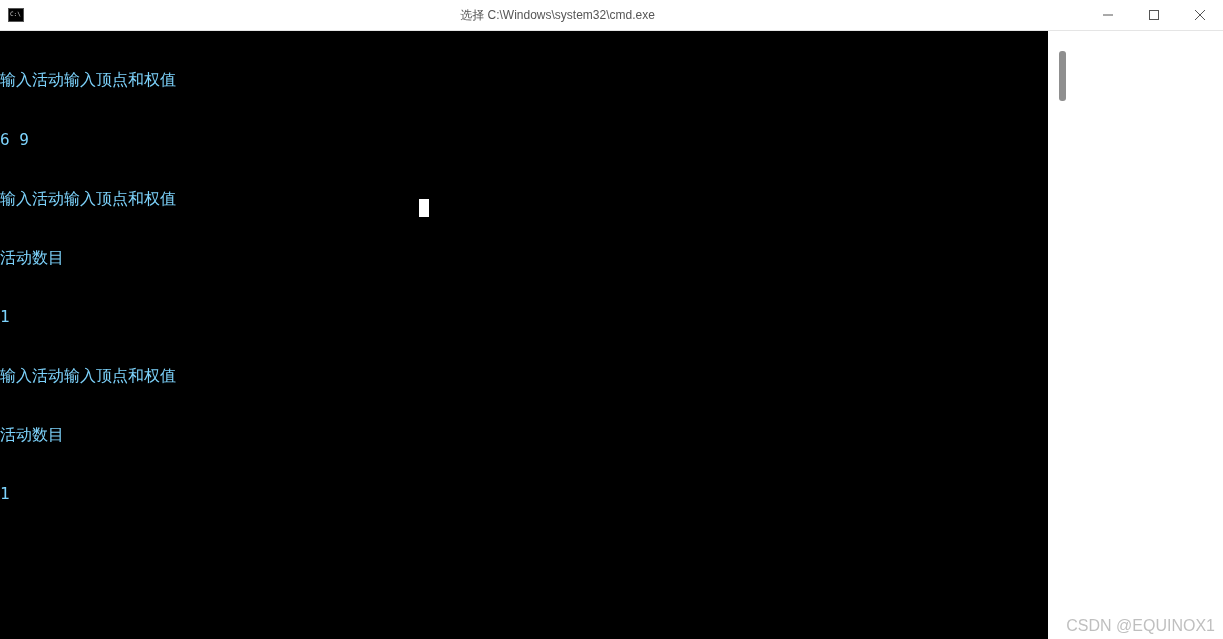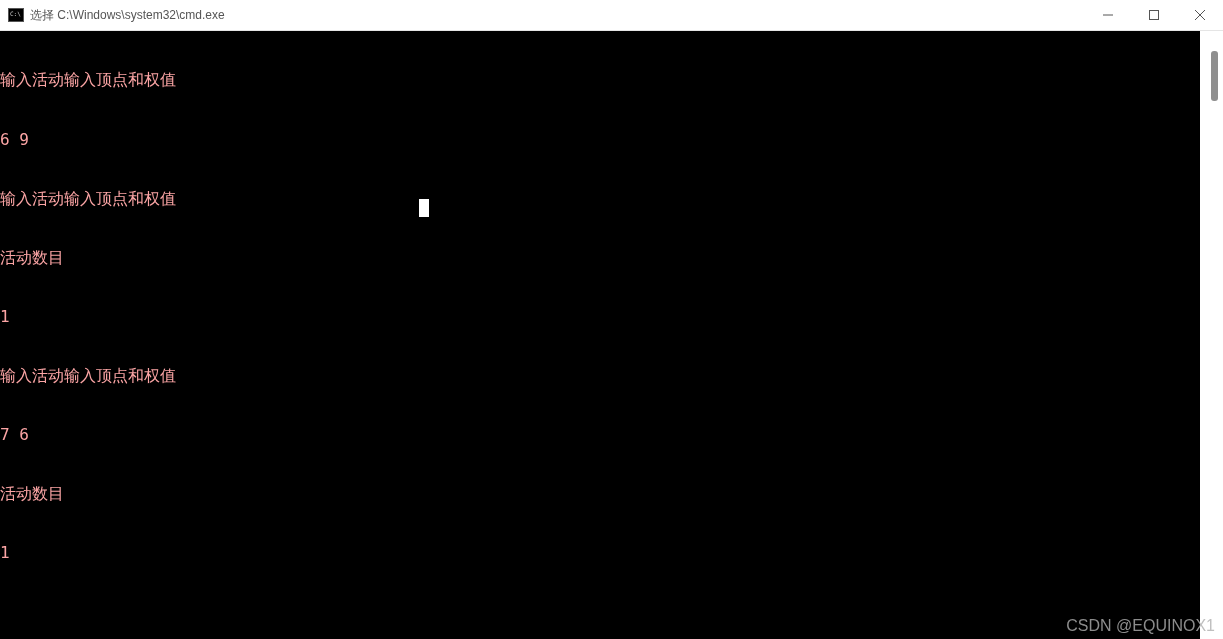--- a/index.html
+++ b/index.html
@@ -39,20 +39,21 @@
       color: #ccc;
       font-size: 6px;
       top: 1px;
       left: 1px;
       font-family: monospace;
     }
     .titlebar-title {
       font-size: 12px;
       color: #555;
       flex: 1;
+      text-align: center;
     }
     .titlebar-buttons {
       display: flex;
       height: 100%;
     }
     .titlebar-btn {
       width: 46px;
       height: 100%;
       display: flex;
       align-items: center;
@@ -67,26 +68,26 @@
       stroke-width: 1;
       fill: none;
     }
     .console-wrapper {
       display: flex;
       height: 608px;
       background: #ffffff;
     }
     .console {
       background: #000000;
-      color: #fca5a5;
+      color: #7dd3fc;
       font-family: "NSimSun", "SimSun", "Consolas", monospace;
       font-size: 16px;
       line-height: 19.7px;
       padding: 0;
-      width: 1200px;
+      width: 1048px;
       height: 608px;
       overflow: hidden;
       position: relative;
       white-space: pre;
     }
     .console-line {
       white-space: pre;
     }
     .cursor-block {
       position: absolute;
@@ -148,21 +149,20 @@
 </div>
 
 <div class="console-wrapper">
   <div class="console">
     <div class="console-line">输入活动输入顶点和权值</div>
     <div class="console-line">6 9</div>
     <div class="console-line">输入活动输入顶点和权值</div>
     <div class="console-line">活动数目</div>
     <div class="console-line">1</div>
     <div class="console-line">输入活动输入顶点和权值</div>
-    <div class="console-line">7 6</div>
     <div class="console-line">活动数目</div>
     <div class="console-line">1</div>
     
     
     
     
     
     
     
     

